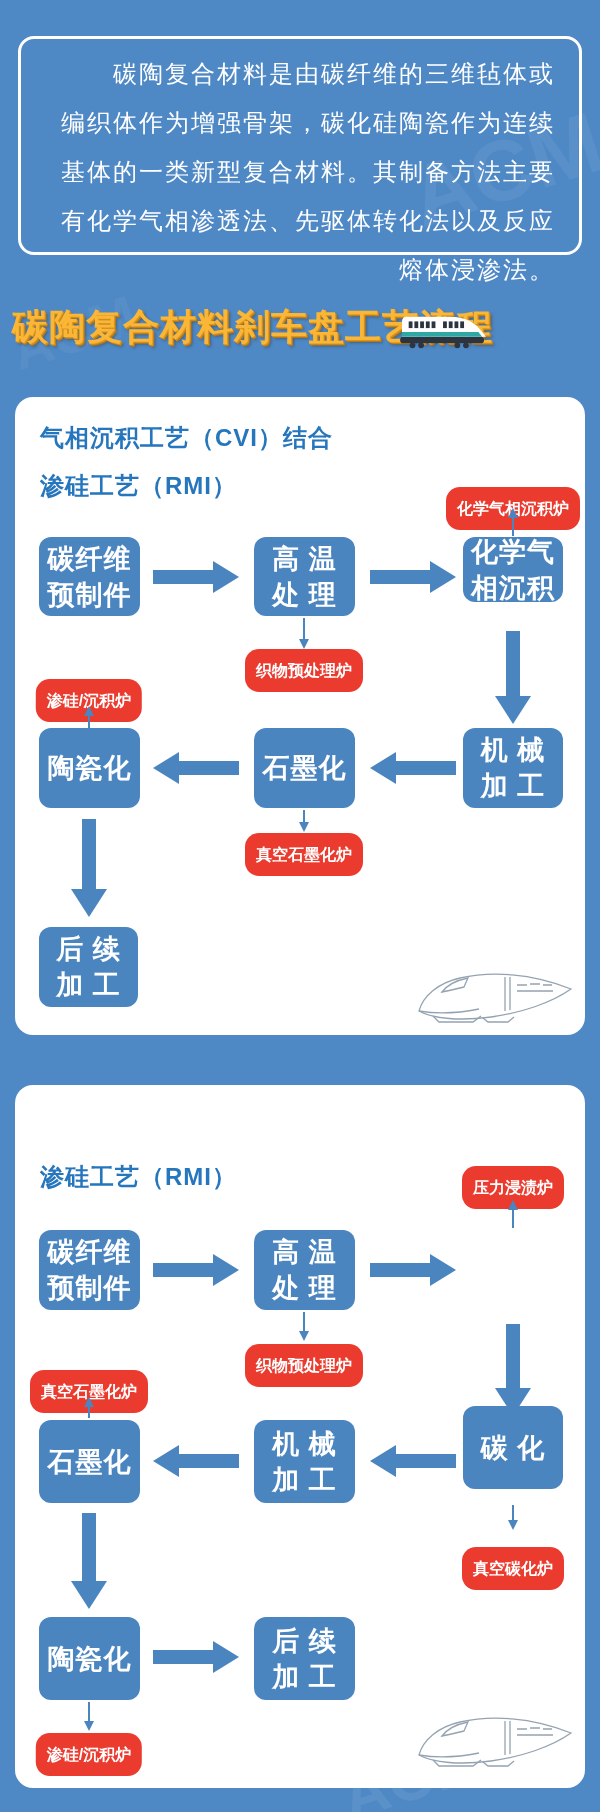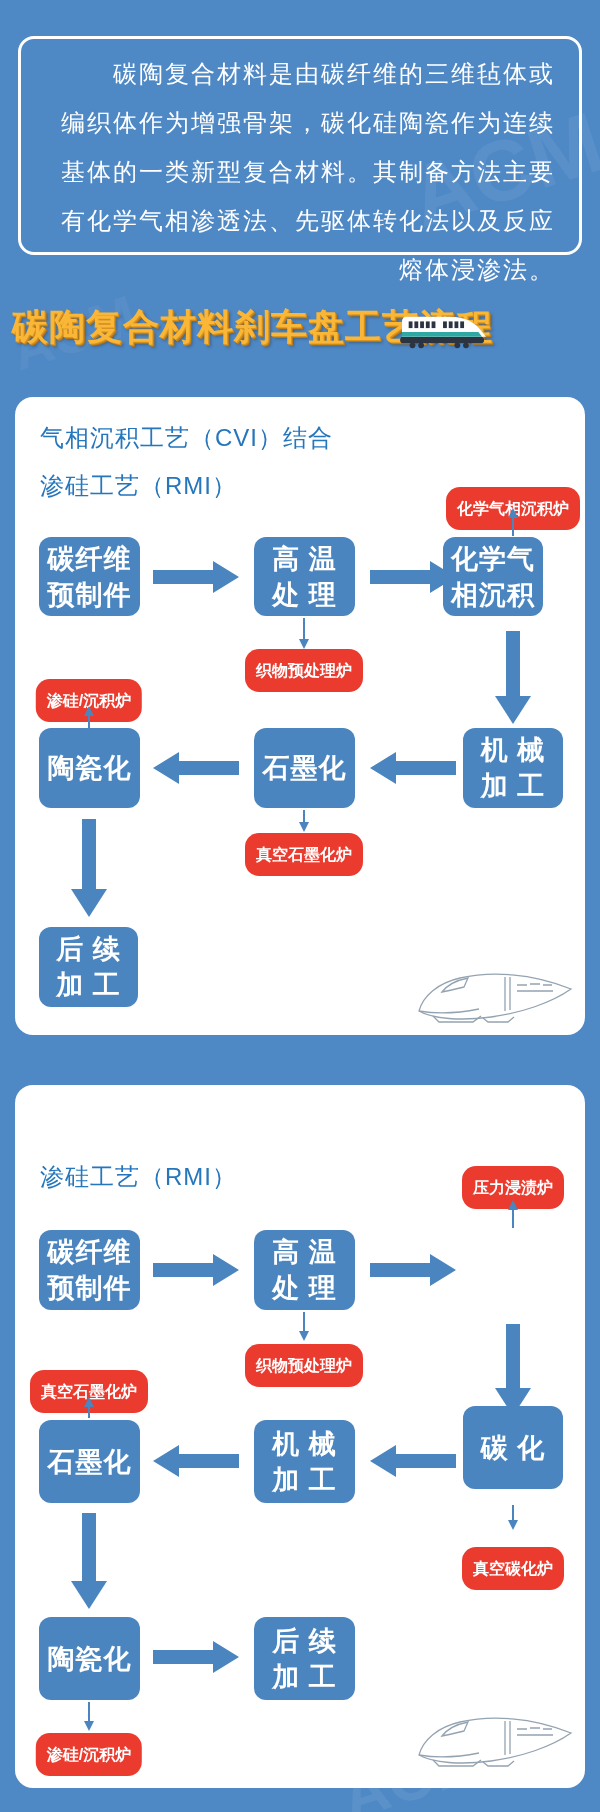--- a/index.html
+++ b/index.html
@@ -30,21 +30,21 @@
   .main-title{position:absolute;left:12px;top:303px;font-size:36px;font-weight:bold;
     color:var(--yellow);letter-spacing:1px;
     text-shadow:1px 1px 0 #d9941f,2px 2px 0 #b87718,3px 3px 3px rgba(40,25,0,.35);}
   .train-icon{position:absolute;left:398px;top:309px;width:92px;height:42px;}
 
   
   .card{position:absolute;left:15px;width:570px;background:#ffffff;border-radius:18px;}
   .card.c1{top:397px;height:638px;}
   .card.c2{top:1085px;height:703px;}
   .card-title{position:absolute;left:25px;color:var(--cardtitle);font-size:24px;
-    font-weight:normal;letter-spacing:1px;white-space:nowrap;}
+    font-weight:bold;letter-spacing:1px;white-space:nowrap;}
 
   
   .fbox{position:absolute;background:var(--boxblue);border-radius:12px;color:#ffffff;
     display:flex;align-items:center;justify-content:center;text-align:center;
     white-space:pre-line;font-size:27px;line-height:36px;font-weight:600;letter-spacing:1px;}
 
   
   .badge{position:absolute;transform:translateX(-50%);background:var(--red);color:#ffffff;
     border-radius:14px;font-size:16px;font-weight:600;height:27px;line-height:27px;
     padding:8px 11px;white-space:nowrap;}
@@ -117,21 +117,21 @@
 
     <div class="badge" style="left:498px;top:90px">化学气相沉积炉</div>
     <div class="ta up" style="left:497px;top:120px;height:19px"></div>
 
     <div class="fbox" style="left:24px;top:140px;width:101px;height:79px">碳纤维
 预制件</div>
     <div class="farrow r" style="left:138px;top:164px;width:86px"></div>
     <div class="fbox" style="left:239px;top:140px;width:101px;height:79px">高 温
 处 理</div>
     <div class="farrow r" style="left:355px;top:164px;width:86px"></div>
-    <div class="fbox" style="left:428px;top:140px;width:100px;height:79px">化学气
+    <div class="fbox" style="left:448px;top:140px;width:100px;height:65px">化学气
 相沉积</div>
 
     <div class="ta down" style="left:288px;top:221px;height:22px"></div>
     <div class="badge" style="left:289px;top:252px">织物预处理炉</div>
 
     <div class="badge" style="left:74px;top:282px">渗硅/沉积炉</div>
     <div class="ta up" style="left:73px;top:318px;height:13px"></div>
 
     <div class="farrow d" style="left:480px;top:234px;height:93px"></div>
 

